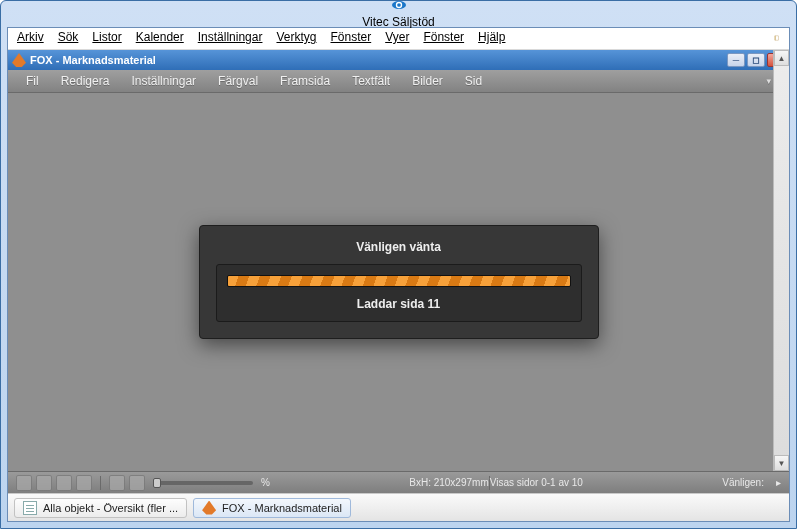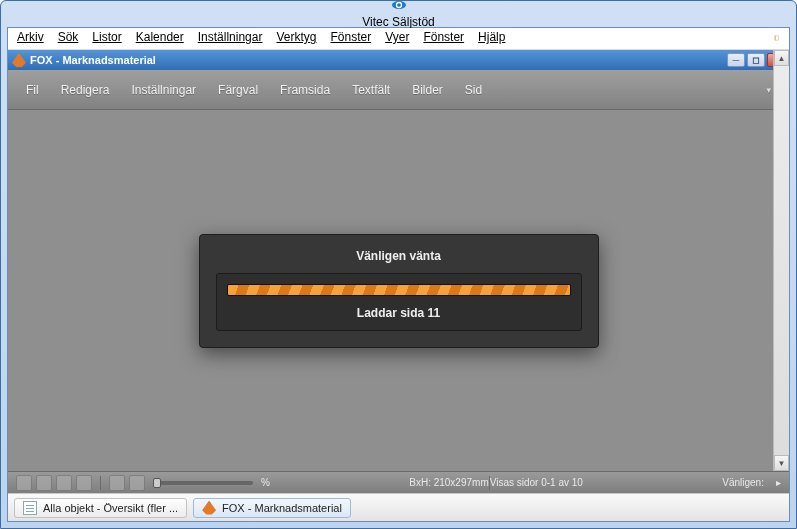--- a/index.html
+++ b/index.html
@@ -70,21 +70,21 @@
   .cbtn {
     width:18px; height:14px; background:linear-gradient(#e9eef7,#c7d4ea);
     border:1px solid #7a97c1; border-radius:2px;
     display:flex; align-items:center; justify-content:center;
     font-size:9px; color:#2a4a7a;
   }
   .cbtn.close { background:linear-gradient(#f3a79c,#d4523c); color:#fff; border-color:#933; }
 
   
   .fox-toolbar {
-    height:40px; background:linear-gradient(#9f9f9f,#828282);
+    height:23px; background:linear-gradient(#9f9f9f,#828282);
     display:flex; align-items:center; color:#f0f0f0; font-size:12px;
     gap:22px; padding:0 18px; border-bottom:1px solid #6a6a6a;
   }
   .fox-toolbar span { text-shadow: 0 1px 0 rgba(0,0,0,.25); }
   .fox-toolbar .dd { margin-left:auto; font-size:9px; color:#ddd; }
 
   .fox-body { flex:1; background:#8f8f8f; position:relative;text-align:center; }
 
   
   .modal {

